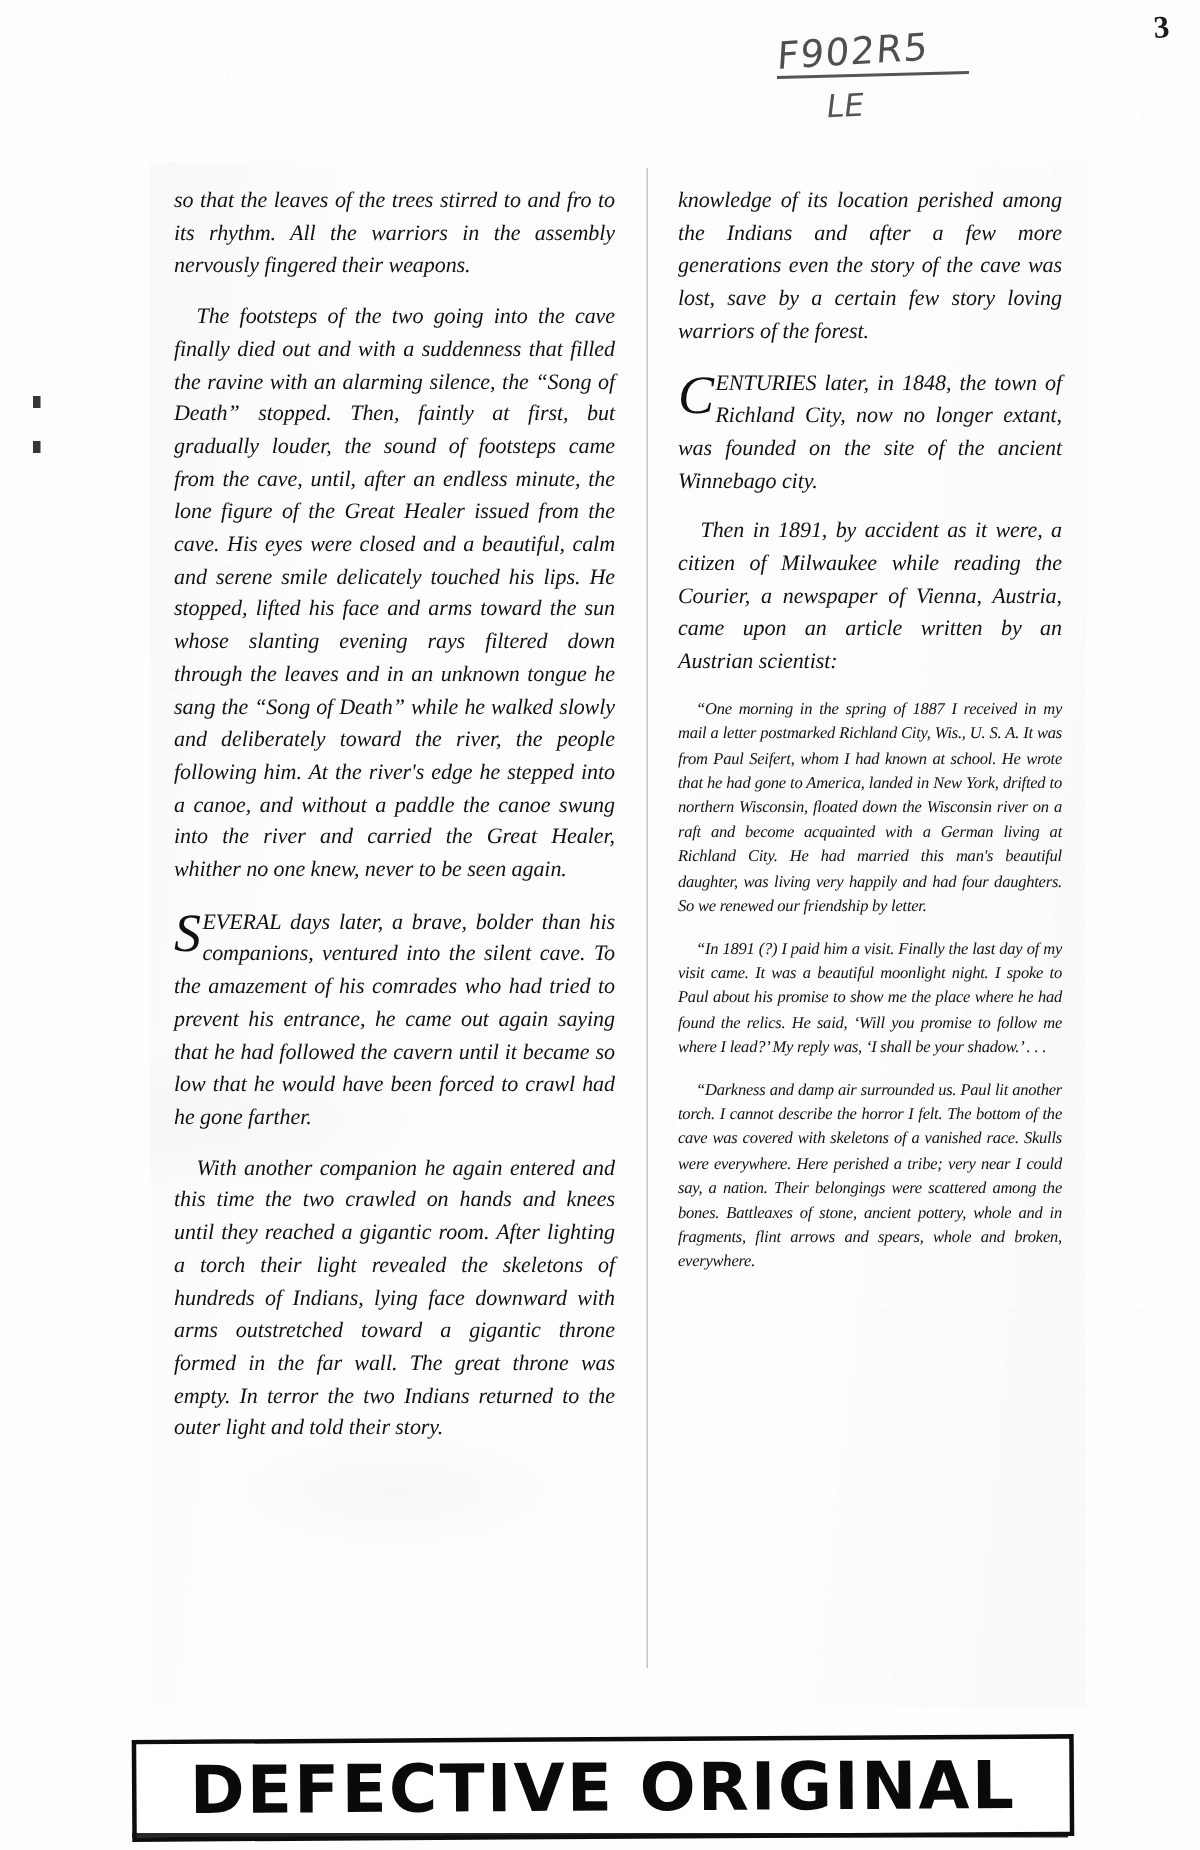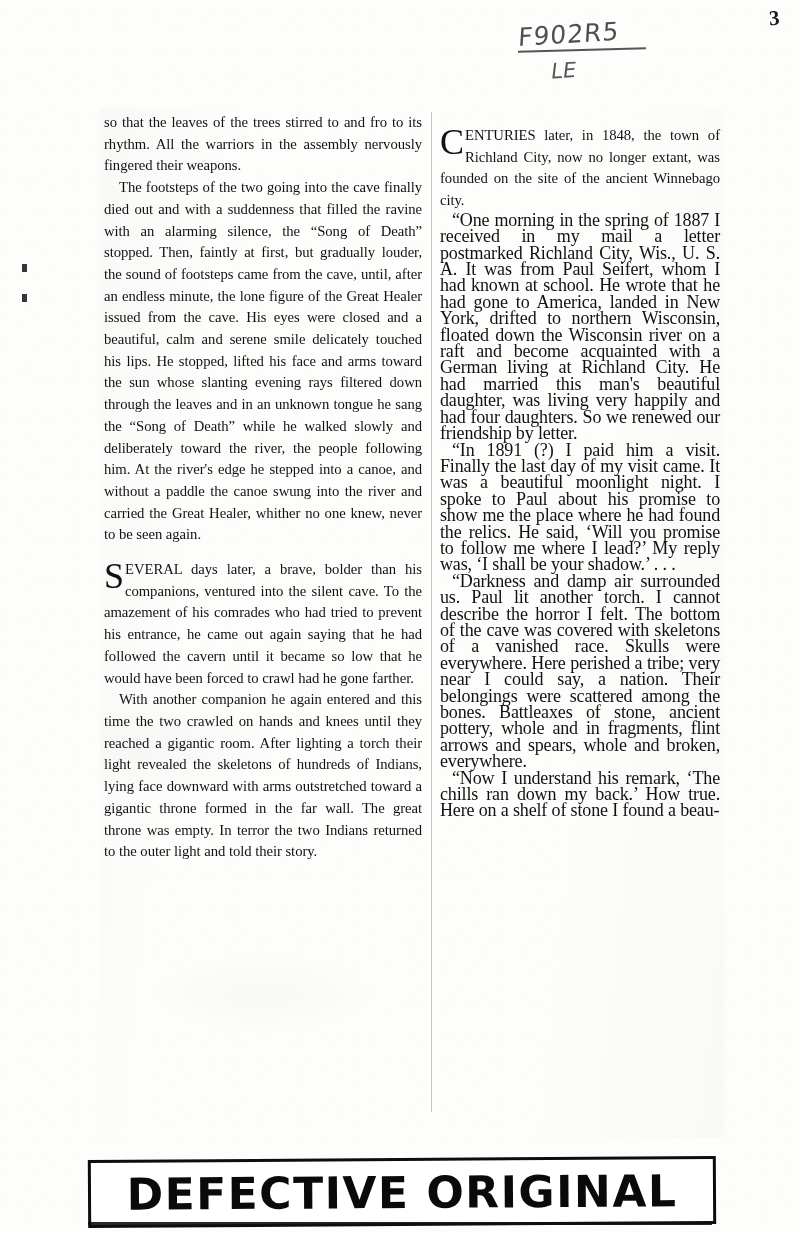--- a/index.html
+++ b/index.html
@@ -111,39 +111,40 @@
   .col-divider {
     position: absolute;
     top: 0;
     left: 327px;
     width: 1px;
     height: 1000px;
     background: rgba(0,0,0,.22);
   }
 
   p {
-    margin: 0;
+    margin: 12px;
     text-align: justify;
     text-justify: inter-word;
     color: #111;
     hyphens: none;
+    font-style: italic;
   }
 
   
   .body-lead p {
     font-size: 14.7px;
     line-height: 21.7px;
     text-indent: 15px;
     letter-spacing: -0.05px;
   }
   .body-lead p.noindent { text-indent: 0; }
 
   
   .body-small p {
-    font-size: 18px;
+    font-size: 11px;
     line-height: 16.4px;
     text-indent: 12px;
     letter-spacing: -0.15px;
   }
 
   
   .dropcap {
     position: relative;
     text-indent: 0 !important;
   }
@@ -231,28 +232,29 @@
 
       <div class="col col-left body-lead">
         <p class="noindent">so that the leaves of the trees stirred to and fro to its rhythm. All the warriors in the assembly nervously fingered their weapons.</p>
         <p>The footsteps of the two going into the cave finally died out and with a suddenness that filled the ravine with an alarming silence, the “Song of Death” stopped. Then, faintly at first, but gradually louder, the sound of footsteps came from the cave, until, after an endless minute, the lone figure of the Great Healer issued from the cave. His eyes were closed and a beautiful, calm and serene smile delicately touched his lips. He stopped, lifted his face and arms toward the sun whose slanting evening rays filtered down through the leaves and in an unknown tongue he sang the “Song of Death” while he walked slowly and deliberately toward the river, the people following him. At the river's edge he stepped into a canoe, and without a paddle the canoe swung into the river and carried the Great Healer, whither no one knew, never to be seen again.</p>
         <p class="dropcap gap-before"><span class="cap">S</span><span>EVERAL days later, a brave, bolder than his companions, ventured into the silent cave. To the amazement of his comrades who had tried to prevent his entrance, he came out again saying that he had followed the cavern until it became so low that he would have been forced to crawl had he gone farther.</span></p>
         <p>With another companion he again entered and this time the two crawled on hands and knees until they reached a gigantic room. After lighting a torch their light revealed the skeletons of hundreds of Indians, lying face downward with arms outstretched toward a gigantic throne formed in the far wall. The great throne was empty. In terror the two Indians returned to the outer light and told their story.</p>
       </div>
 
       <div class="col col-right">
         <div class="body-lead">
+          <p class="noindent">knowledge of its location perished among the Indians and after a few more generations even the story of the cave was lost, save by a certain few story loving warriors of the forest.</p>
           <p class="dropcap gap-before"><span class="cap">C</span><span>ENTURIES later, in 1848, the town of Richland City, now no longer extant, was founded on the site of the ancient Winnebago city.</span></p>
+          <p class="gap-small">Then in 1891, by accident as it were, a citizen of Milwaukee while reading the Courier, a newspaper of Vienna, Austria, came upon an article written by an Austrian scientist:</p>
         </div>
 
         <div class="body-small">
           <p>“One morning in the spring of 1887 I received in my mail a letter postmarked Richland City, Wis., U. S. A. It was from Paul Seifert, whom I had known at school. He wrote that he had gone to America, landed in New York, drifted to northern Wisconsin, floated down the Wisconsin river on a raft and become acquainted with a German living at Richland City. He had married this man's beautiful daughter, was living very happily and had four daughters. So we renewed our friendship by letter.</p>
           <p>“In 1891 (?) I paid him a visit. Finally the last day of my visit came. It was a beautiful moonlight night. I spoke to Paul about his promise to show me the place where he had found the relics. He said, ‘Will you promise to follow me where I lead?’ My reply was, ‘I shall be your shadow.’ . . .</p>
           <p>“Darkness and damp air surrounded us. Paul lit another torch. I cannot describe the horror I felt. The bottom of the cave was covered with skeletons of a vanished race. Skulls were everywhere. Here perished a tribe; very near I could say, a nation. Their belongings were scattered among the bones. Battleaxes of stone, ancient pottery, whole and in fragments, flint arrows and spears, whole and broken, everywhere.</p>
-          <p>“Now I understand his remark, ‘The chills ran down my back.’ How true. Here on a shelf of stone I found a beau-</p>
         </div>
       </div>
 
     </div>
   </div>
 
   <div class="stamp">
     <span class="stamp-text">DEFECTIVE ORIGINAL</span>
   </div>
   <div class="stamp-shadow"></div>

